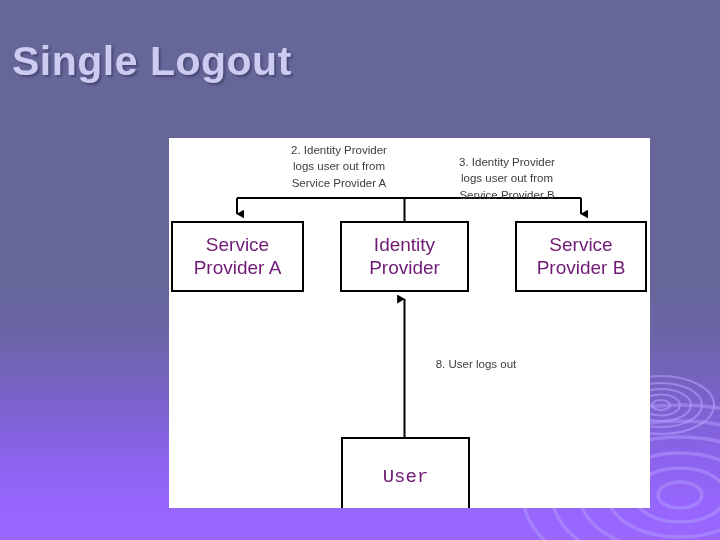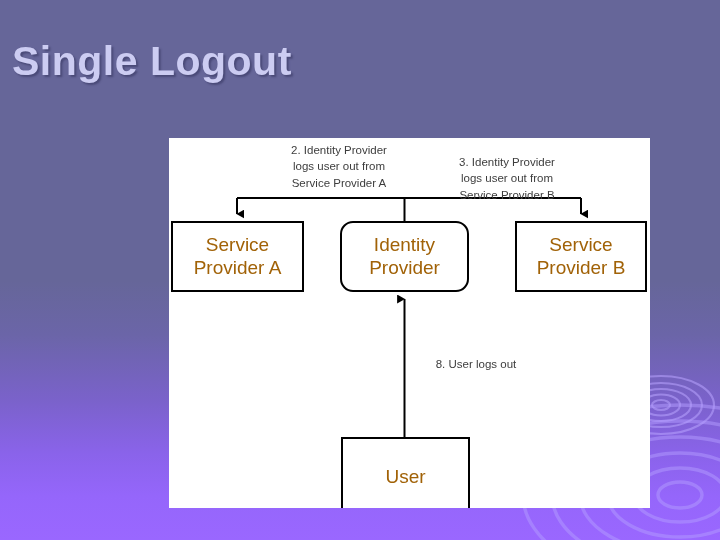--- a/index.html
+++ b/index.html
@@ -77,28 +77,28 @@
   .node {
     position: absolute;
     border: 2px solid #000000;
     background: #ffffff;
     box-sizing: border-box;
     display: flex;
     align-items: center;
     justify-content: center;
     text-align: center;
     font-size: 19px;
-    color: #a16207;
+    color: #701a75;
     line-height: 1.18;
     font-family: "Liberation Sans", sans-serif;
   }
 
   
   #node-sp-a      { left: 2px;   top: 83px;  width: 133px; height: 71px; }
-  #node-idp       { left: 171px; top: 83px;  width: 129px; height: 71px; border-radius: 13px; }
+  #node-idp       { left: 171px; top: 83px;  width: 129px; height: 71px; }
   #node-sp-b      { left: 346px; top: 83px;  width: 132px; height: 71px; }
   #node-user      { left: 172px; top: 299px; width: 129px; height: 80px; }
 
   .step-label {
     position: absolute;
     font-size: 11.5px;
     color: #3d3d3d;
     line-height: 1.42;
     text-align: center;
     font-family: "Liberation Sans", sans-serif;
@@ -183,16 +183,16 @@
 
     <div class="node" id="node-sp-a" style="white-space: pre-line;">Service
 Provider A</div>
 
     <div class="node" id="node-idp" style="white-space: pre-line;">Identity
 Provider</div>
 
     <div class="node" id="node-sp-b" style="white-space: pre-line;">Service
 Provider B</div>
 
-    <div class="node" id="node-user" style="white-space: pre-line;">User</div>
+    <div class="node" id="node-user" style="white-space: pre-line; font-family: Liberation Mono, monospace;">User</div>
 
   </div>
 </div>
 
 </body></html>

